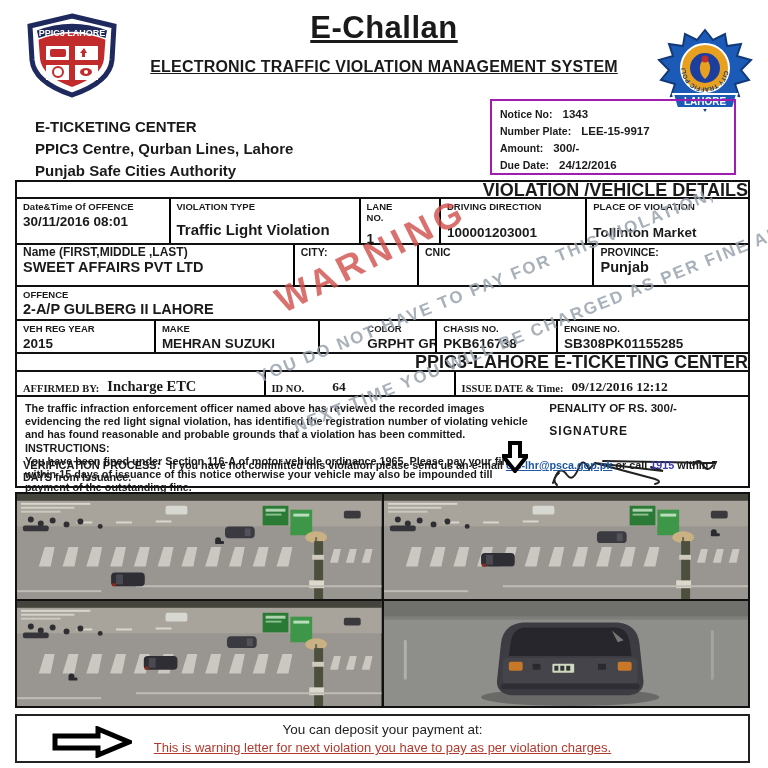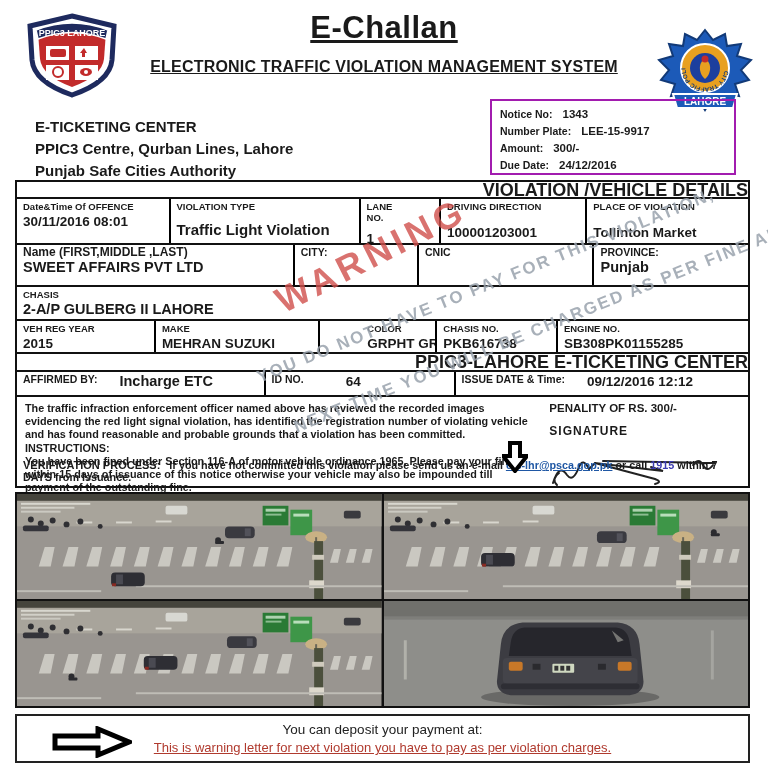--- a/index.html
+++ b/index.html
@@ -21,21 +21,21 @@
   .noticebox .nval{font-size:11.5px;font-weight:bold;margin-left:10px;}
   
   .dtable{left:15px;top:180px;width:735px;height:308px;border:2.5px solid #111;
           box-sizing:border-box;background:transparent;}
   .trow{display:flex;width:100%;box-sizing:border-box;border-bottom:2px solid #111;}
   .tcell{box-sizing:border-box;border-right:2px solid #000000;padding:2px 6px 1px 6px;overflow:hidden;}
   .tcell:last-child{border-right:none;}
   .lab{font-size:9.5px;font-weight:bold;line-height:11px;}
   .val{font-size:13.5px;font-weight:bold;line-height:15px;margin-top:2px;white-space:nowrap;}
   .sechead{font-size:18px;font-weight:bold;text-align:right;line-height:16px;}
-  .inline-cell{display:flex;align-items:flex-start;gap:22px;}
+  .inline-cell{display:flex;align-items:flex-end;gap:8px;font-family:Liberation Serif, serif;}
   
   .para-wrap{display:flex;height:95px;border-bottom:none;}
   .para-left{width:72%;padding:5px 8px;box-sizing:border-box;}
   .para-left p{margin:0;font-size:10.8px;font-weight:bold;line-height:13.2px;}
   .para-right{width:28%;padding:5px 6px;box-sizing:border-box;position:relative;}
   .pen{font-size:11.5px;font-weight:bold;}
   .sig{font-size:12px;font-weight:bold;margin-top:10px;letter-spacing:1px;}
   .verif{position:absolute;left:23px;top:459px;width:720px;font-size:10.8px;font-weight:bold;}
   .verif .vlabel{font-size:11px;}
   a.email{color:#1f57a4;text-decoration:underline;font-weight:bold;}
@@ -173,21 +173,21 @@
         <div class="val"></div>
       </div>
       <div class="tcell" style="width:21%;">
         <div class="lab" style="font-size:10.5px;">PROVINCE:</div>
         <div class="val" style="font-size:14.5px;">Punjab</div>
       </div>
     </div>
 
     <div class="trow" style="height:34px;">
       <div class="tcell" style="width:100%;">
-        <div class="lab">CHASIS</div>
+        <div class="lab">OFFENCE</div>
         <div class="val" style="font-size:14.5px;">2-A/P GULBERG II LAHORE</div>
       </div>
     </div>
 
     <div class="trow" style="height:33px;">
       <div class="tcell" style="width:19%;">
         <div class="lab">VEH REG YEAR</div>
         <div class="val">2015</div>
       </div>
       <div class="tcell" style="width:22.5%;">

